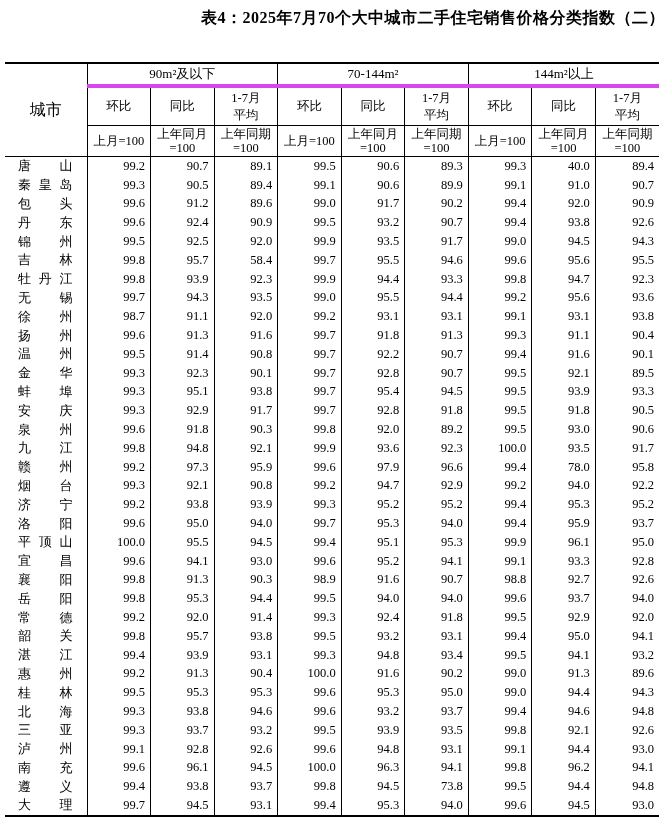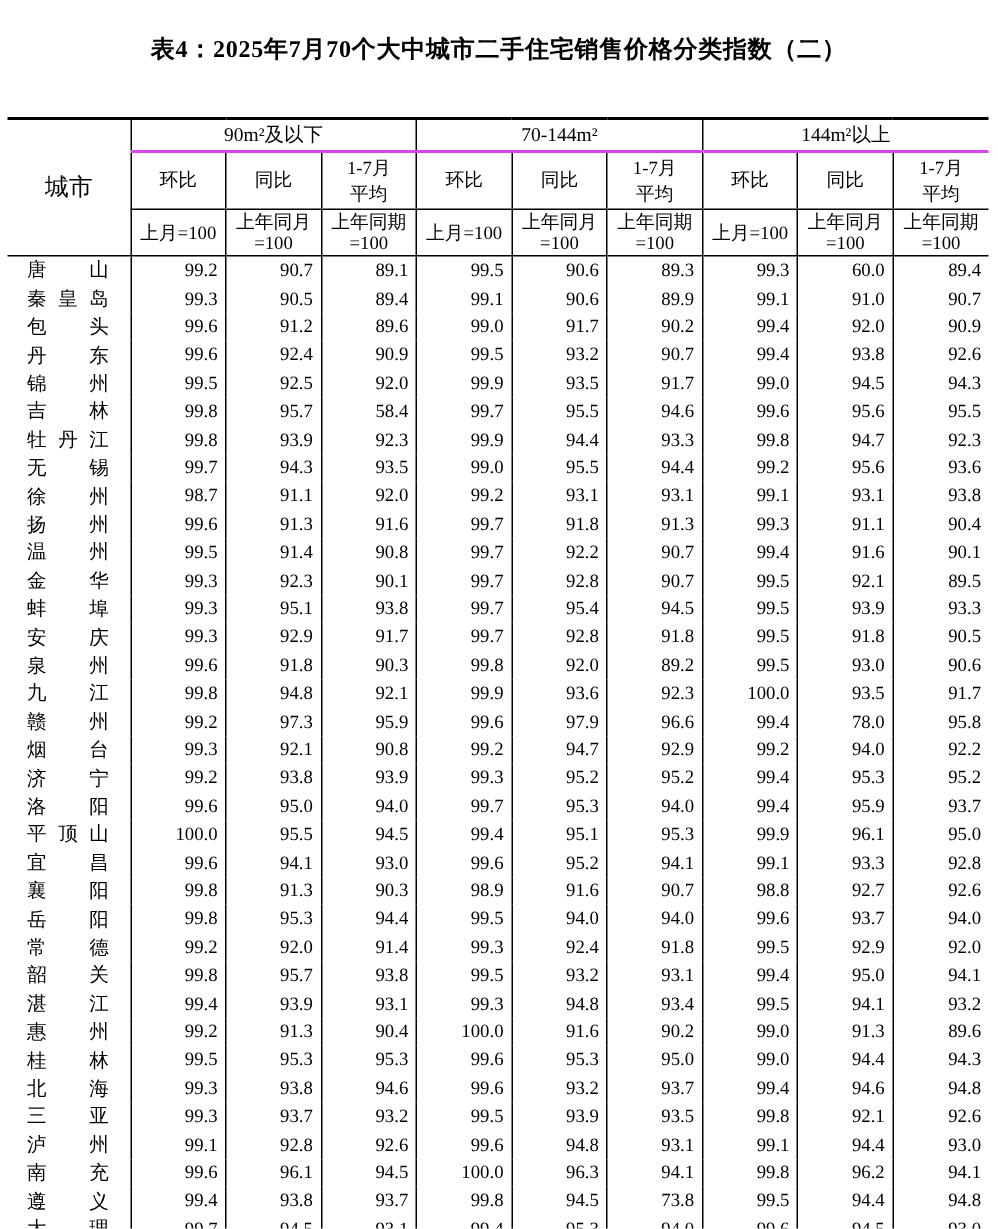--- a/index.html
+++ b/index.html
@@ -4,22 +4,22 @@
 <style>
   html, body {
     margin: 0; padding: 0;
     width: 665px; height: 819px;
     background: #ffffff;
     color: #000000;
     font-family: "Liberation Serif", "DejaVu Serif", serif;
     overflow: hidden;
   }
   .title {
-    margin: 24px 0 0 0;
-    text-align: center;
+    margin: 8px 0 0 0;
+    text-align: right;
     font-size: 16px;
     font-weight: bold;
     letter-spacing: 0.5px;
     line-height: 20px;
   }
   table.idx {
     border-collapse: collapse;
     table-layout: fixed;
     width: 654px;
     margin: 34px 0 0 5px;
@@ -27,21 +27,21 @@
     border-bottom: 2.5px solid #000;
   }
   th, td { padding: 0; font-weight: normal; }
   thead th { text-align: center; vertical-align: middle; font-size: 12.5px; }
   .city-h {
     border-bottom: 1.5px solid #000;
     font-size: 16px;
   }
   .grp-h {
     border-left: 1px solid #000;
-    border-bottom: 2px solid #d946ef;
+    border-bottom: 4px solid #d946ef;
     height: 20px;
     font-size: 13px;
   }
   .sub-h {
     border-left: 1px solid #000;
     border-bottom: 1px solid #000;
     height: 37px;
     white-space: pre-line;
     line-height: 1.3;
   }
@@ -125,21 +125,21 @@
   <tbody>
       <tr>
         <td class="city">唐山</td>
         <td class="num">99.2</td>
         <td class="num">90.7</td>
         <td class="num">89.1</td>
         <td class="num">99.5</td>
         <td class="num">90.6</td>
         <td class="num">89.3</td>
         <td class="num">99.3</td>
-        <td class="num">60.0</td>
+        <td class="num">40.0</td>
         <td class="num">89.4</td>
       </tr>
       <tr>
         <td class="city">秦皇岛</td>
         <td class="num">99.3</td>
         <td class="num">90.5</td>
         <td class="num">89.4</td>
         <td class="num">99.1</td>
         <td class="num">90.6</td>
         <td class="num">89.9</td>

